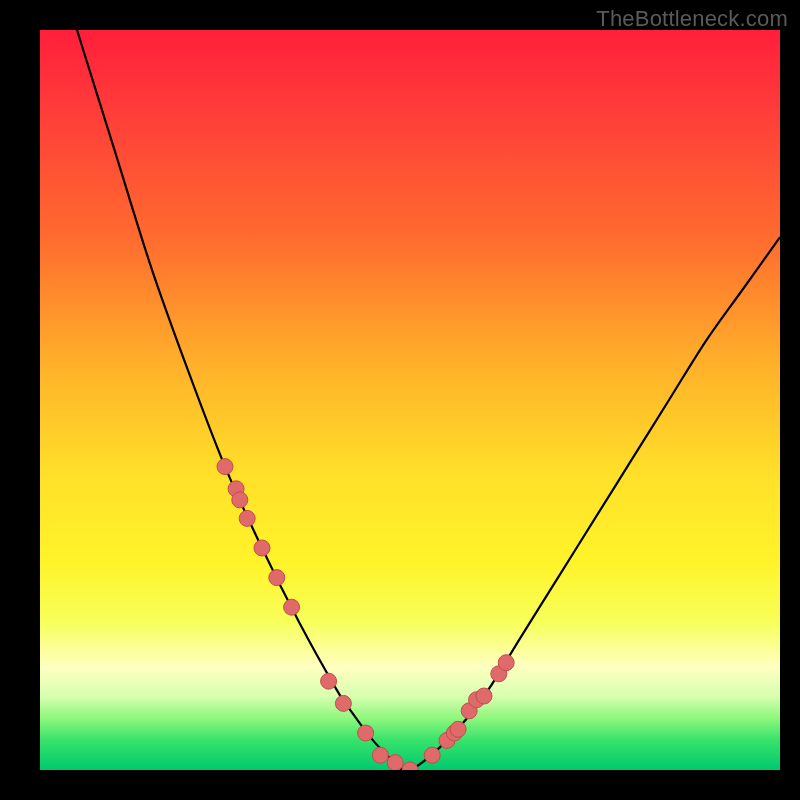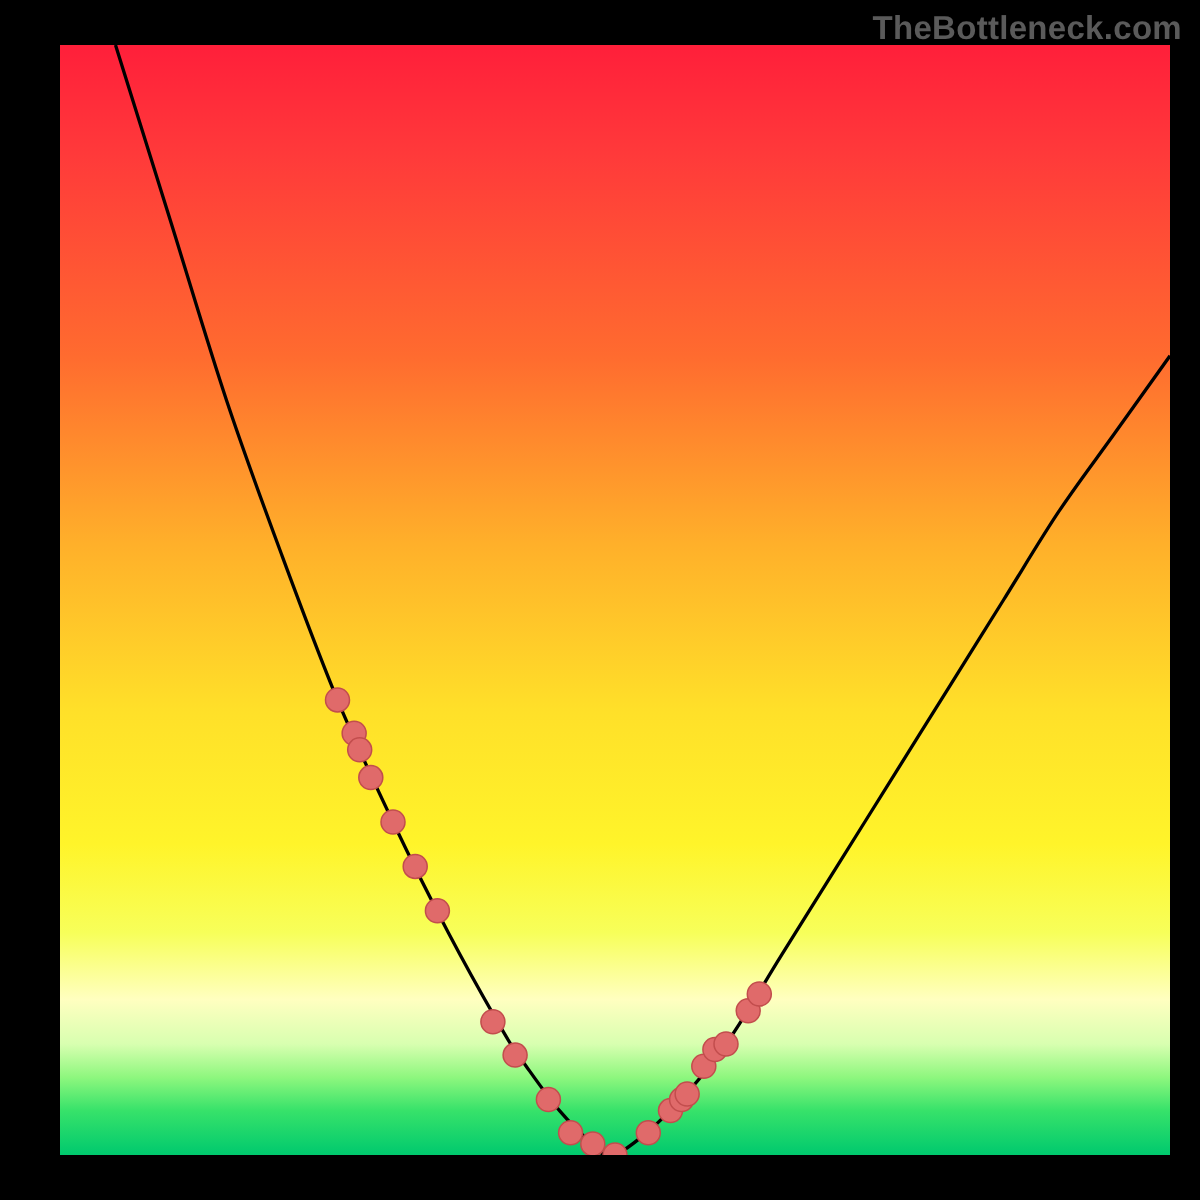--- a/index.html
+++ b/index.html
@@ -40,21 +40,20 @@
     );
   }
   .watermark {
     position: absolute;
     top: 6px;
     right: 12px;
     color: #5a5a5a;
     font-size: 22px;
     letter-spacing: 0.2px;
     user-select: none;
-    font-weight: bold;
   }
   svg.curve-layer {
     position: absolute;
     left: 0;
     top: 0;
     width: 740px;
     height: 740px;
     pointer-events: none;
   }
 </style>

